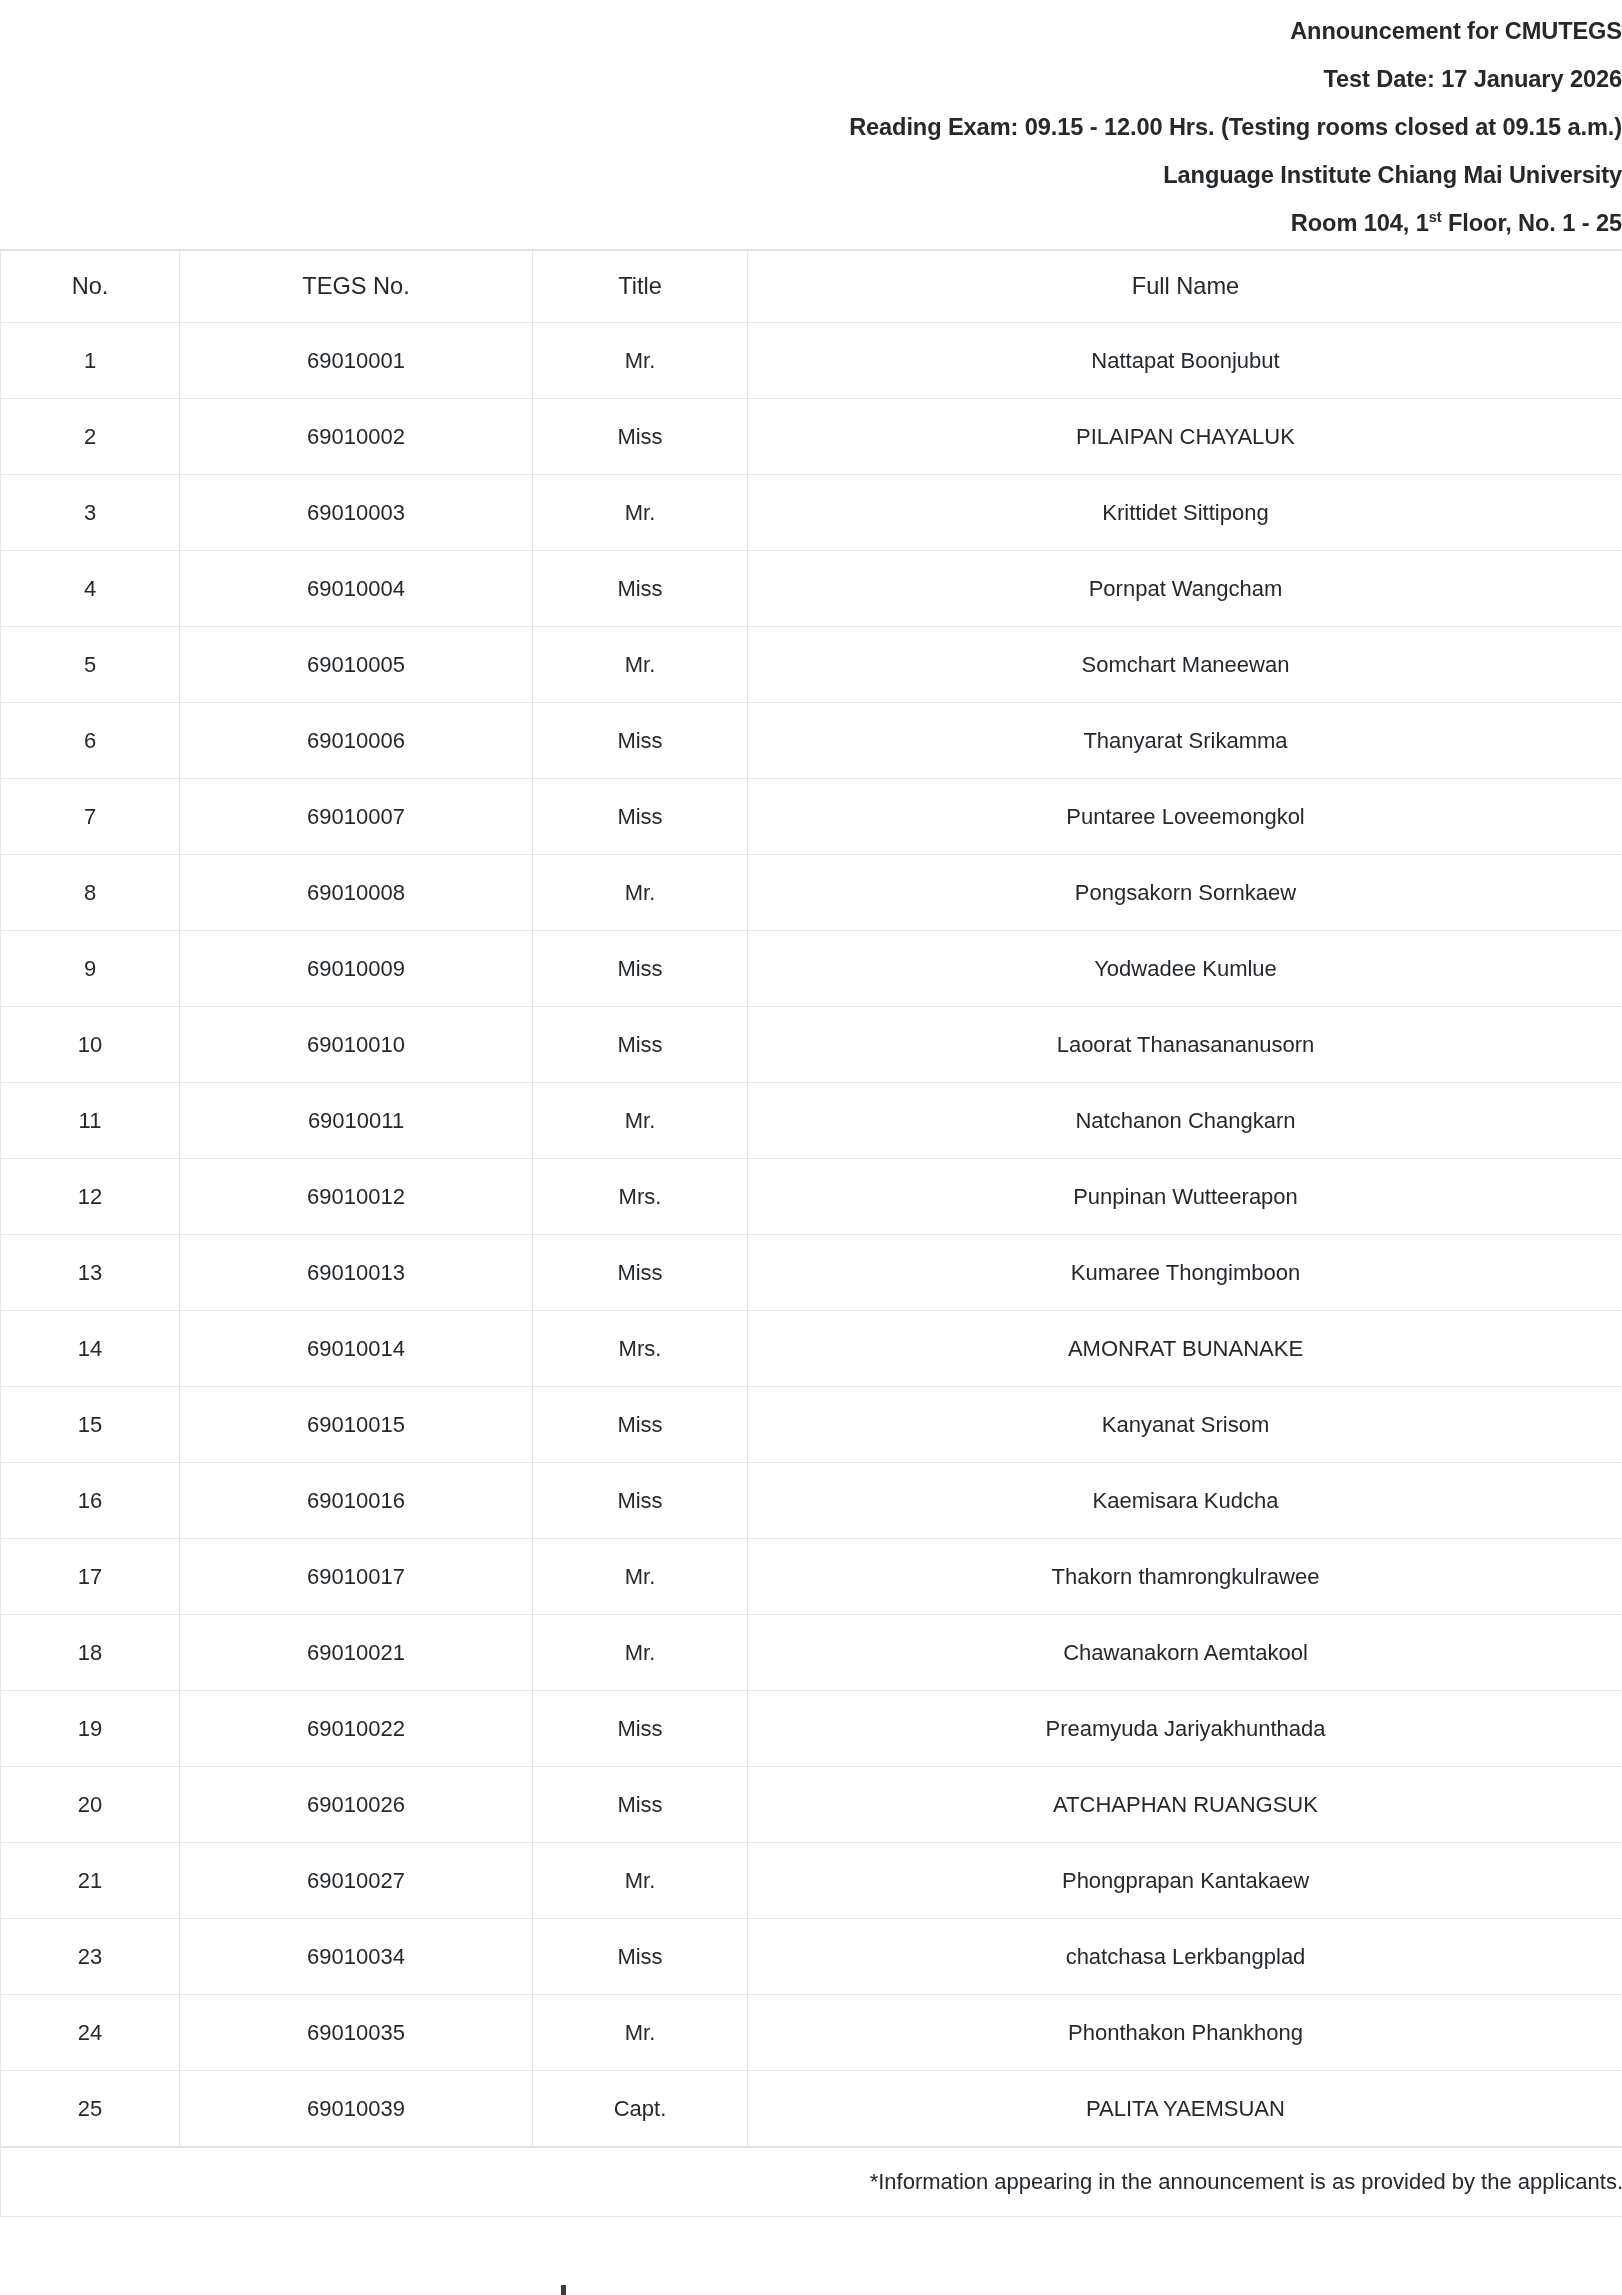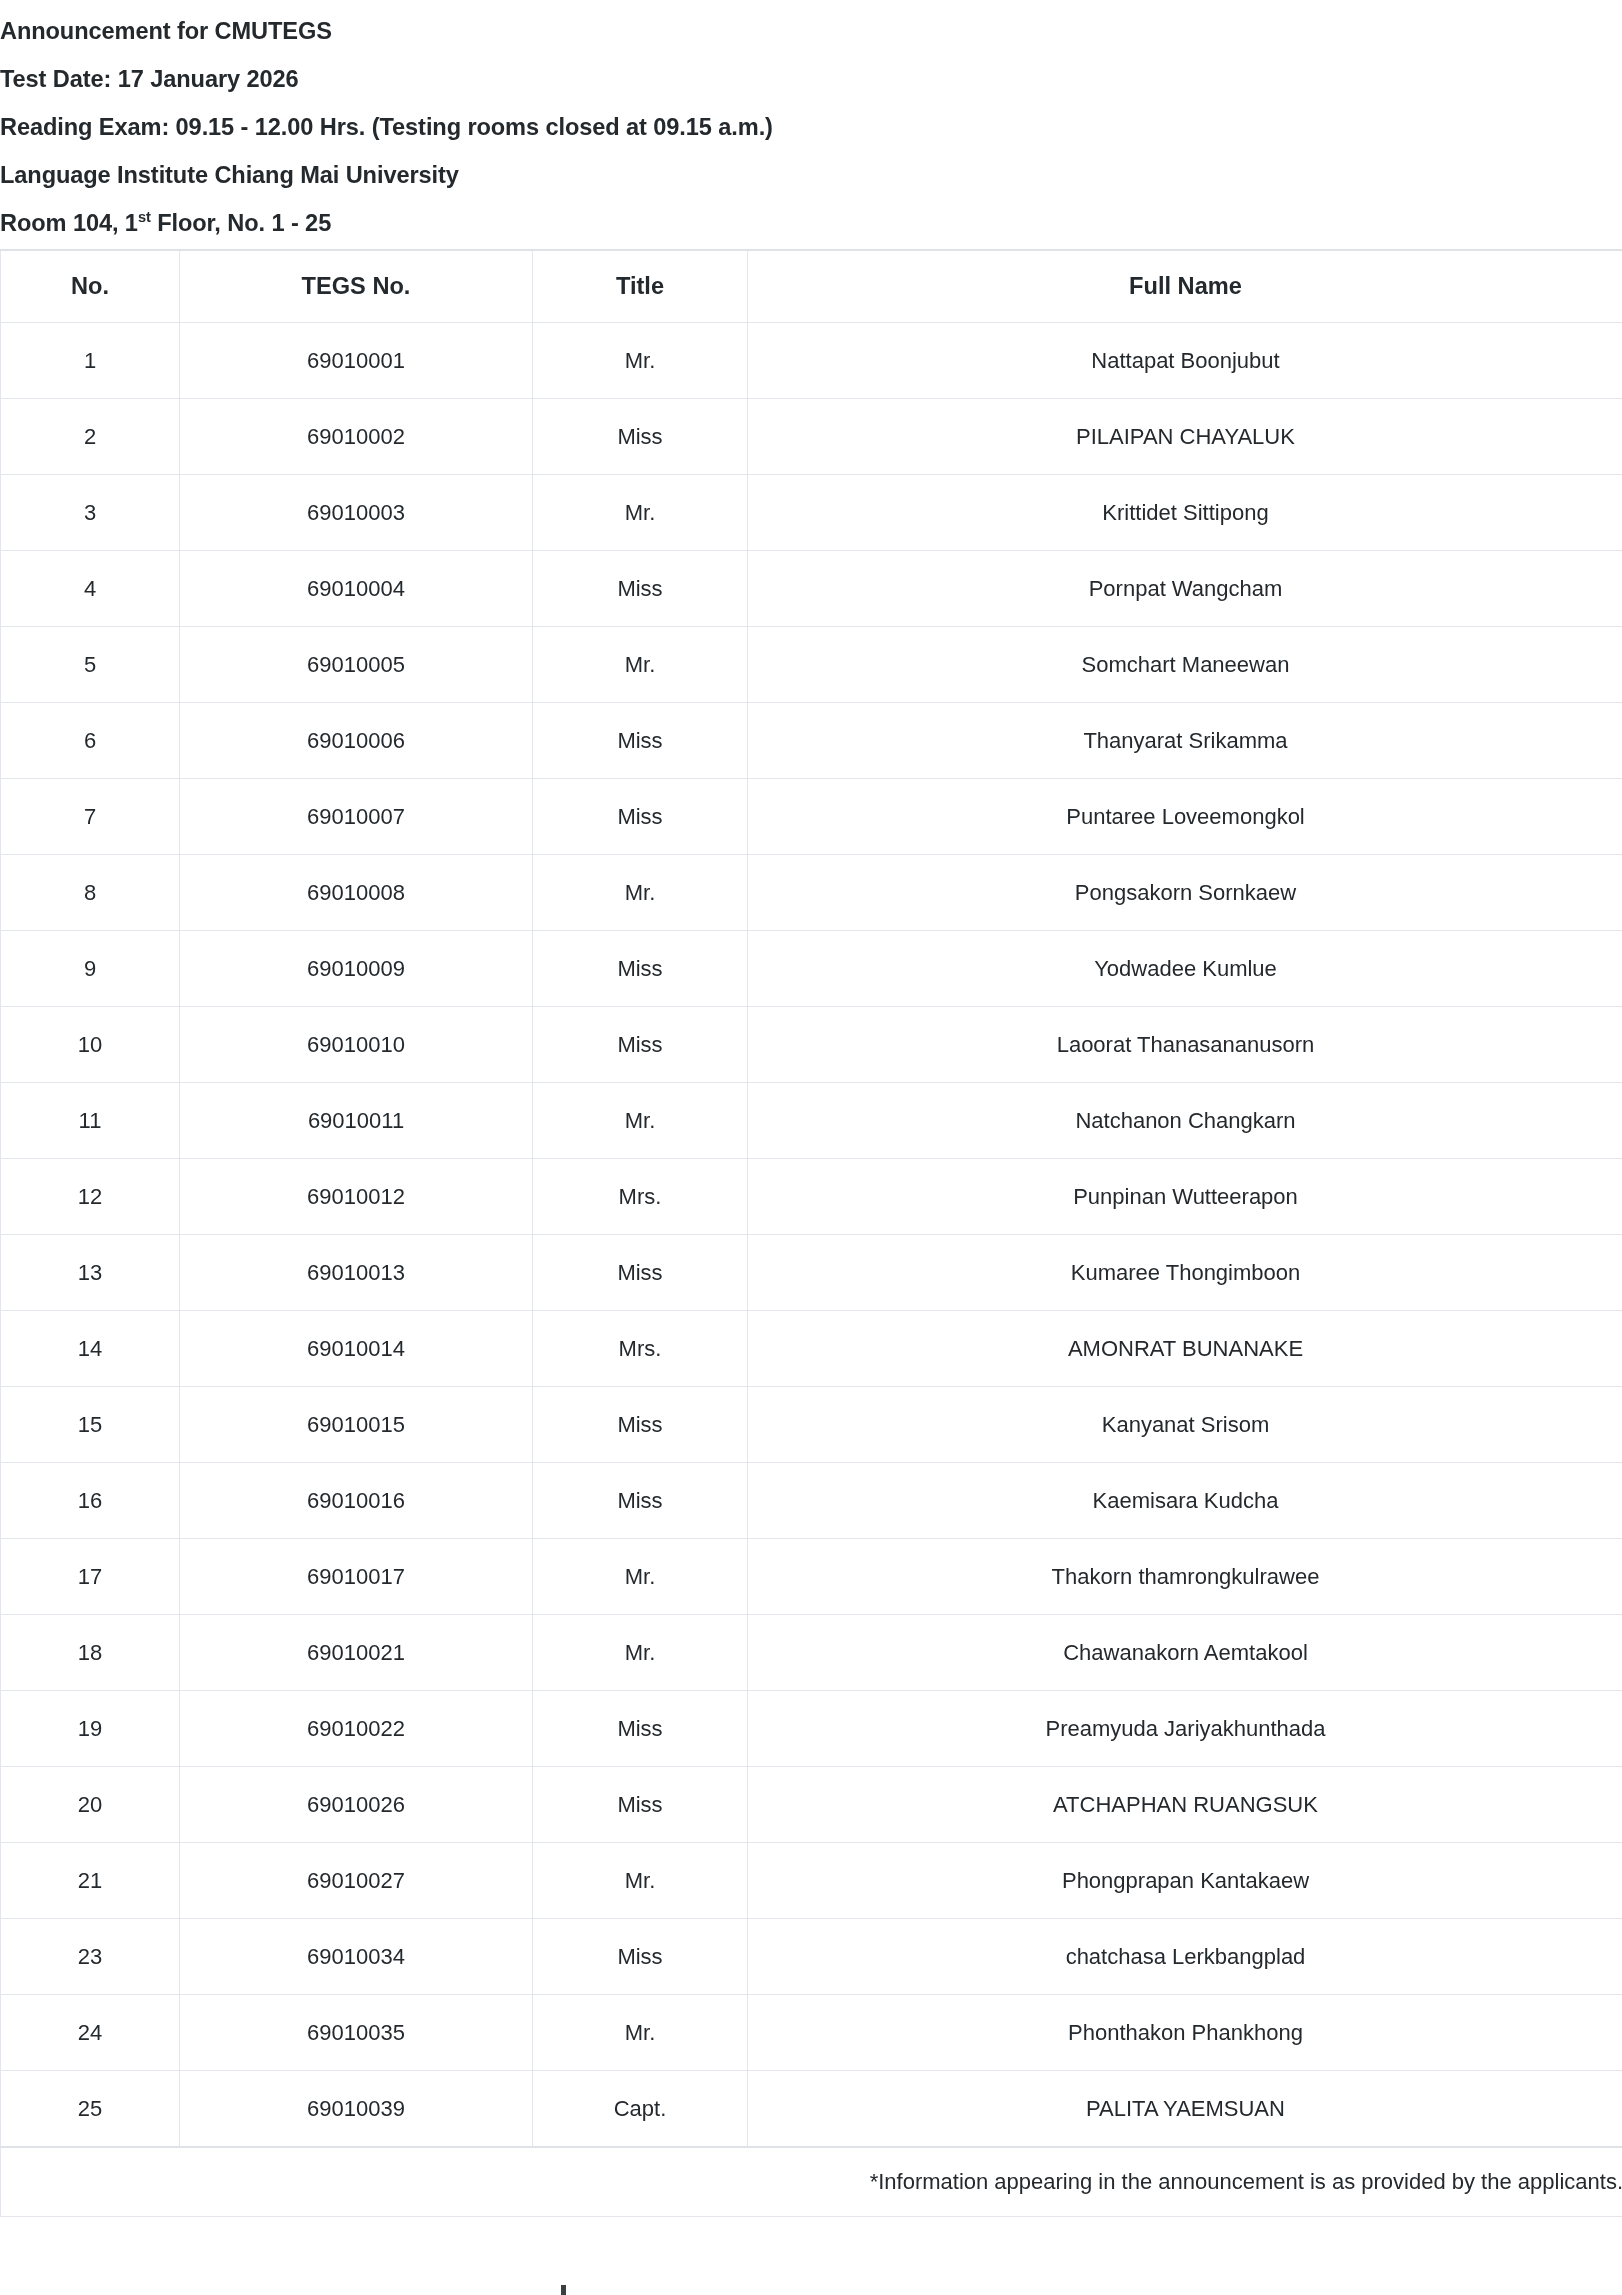--- a/index.html
+++ b/index.html
@@ -18,21 +18,21 @@
   .page {
     width: 1622px;
     height: 2295px;
     position: relative;
     box-sizing: border-box;
   }
 
   
   .doc-header {
     padding-top: 6.5px;
-    text-align: left;
+    text-align: right;
   }
   .doc-header .hline {
     font-weight: bold;
     font-size: 23.6px;
     line-height: 48px;
     letter-spacing: -0.1px;
     color: #24292e;
     white-space: nowrap;
   }
   .doc-header .hline sup {
@@ -57,21 +57,21 @@
   table.roster td {
     border: 1.3px solid #e3e6ea;
     text-align: center;
     vertical-align: middle;
     color: #24292e;
     padding: 0;
   }
   table.roster thead th {
     height: 71px;
     font-size: 23.6px;
-    font-weight: bold;
+    font-weight: normal;
     border-top: 2px solid #dfe3e8;
     text-align: center;
   }
   table.roster tbody td {
     height: 75px;
     font-size: 22px;
     font-weight: normal;
   }
   table.roster tbody tr.note-row td {
     height: 68px;

